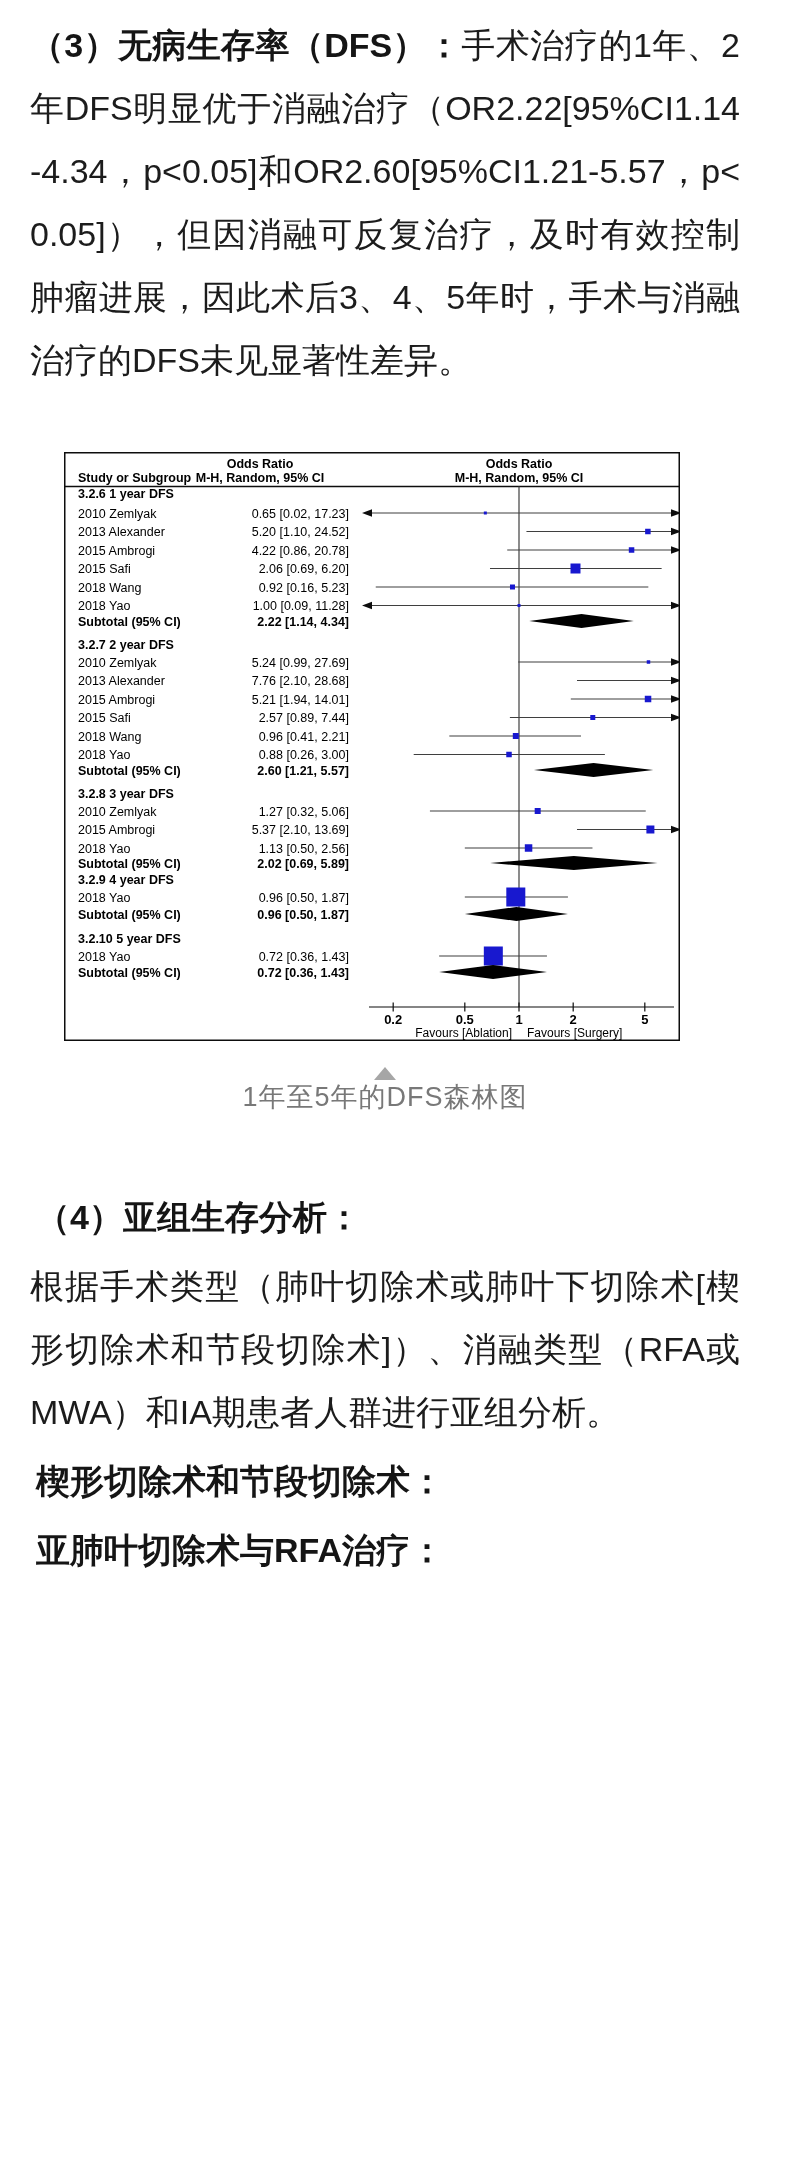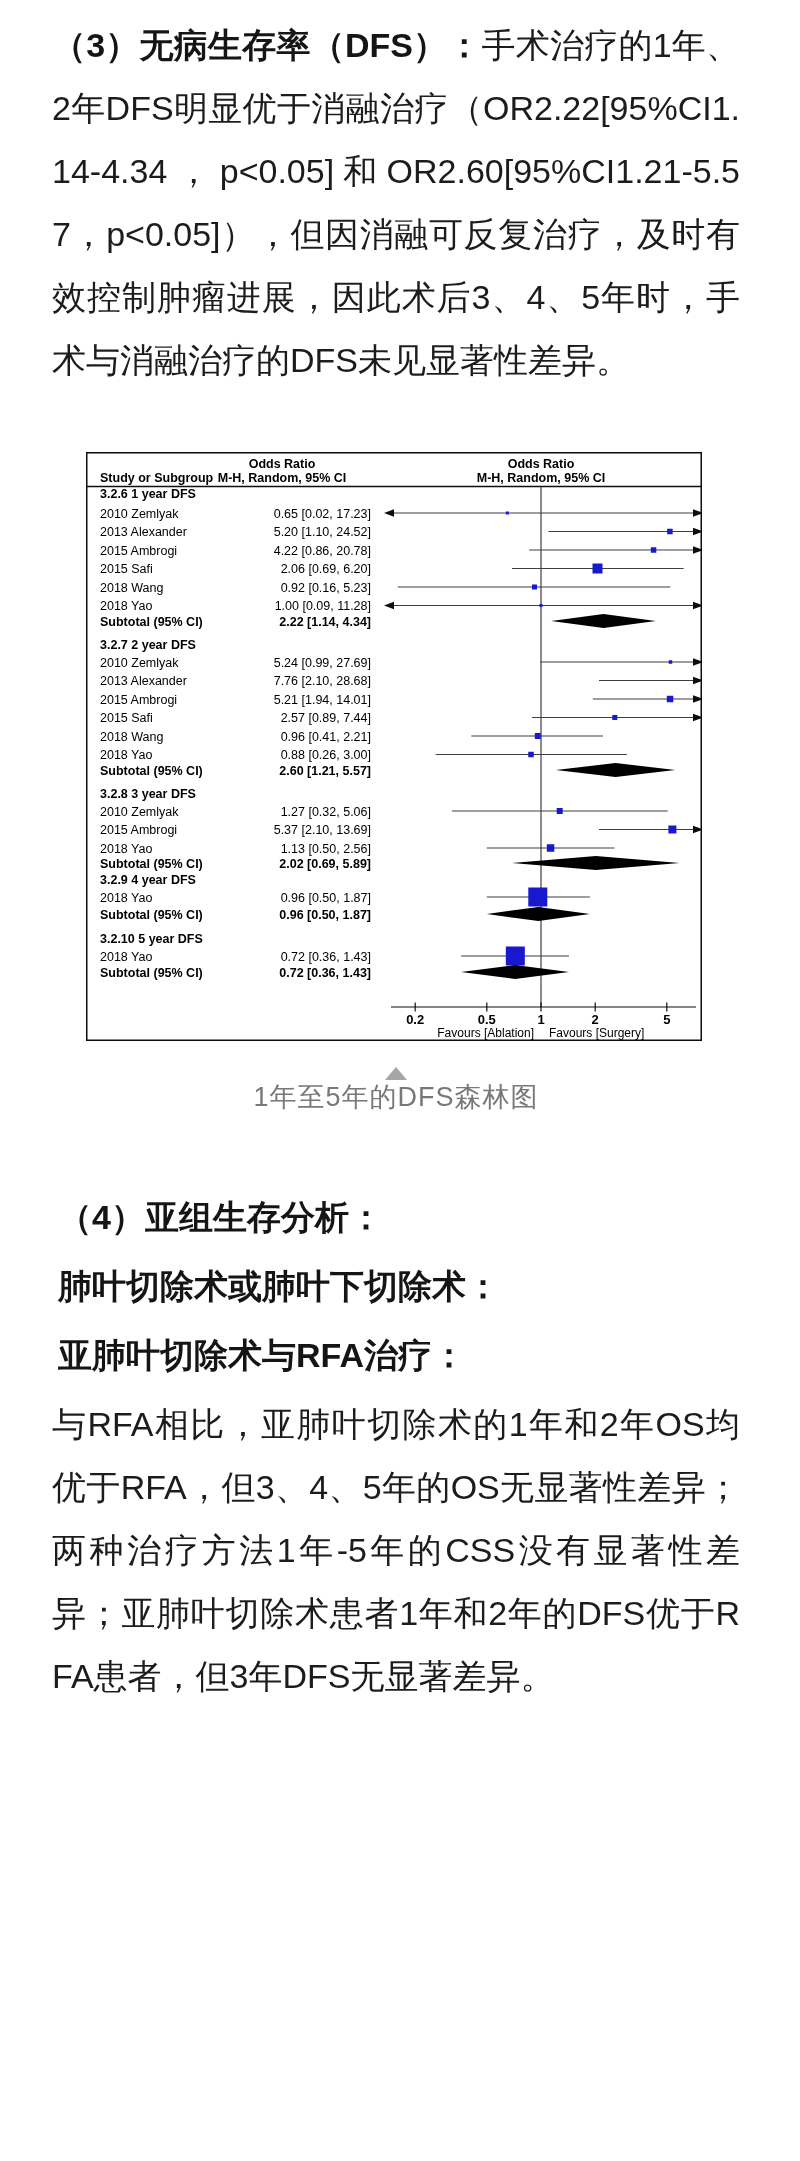--- a/index.html
+++ b/index.html
@@ -2,21 +2,21 @@
 <html><head>
 <meta charset="utf-8">
 <style>
   html,body{margin:0;padding:0;background:#ffffff;}
   body{
     width:800px;
     font-family:"Liberation Sans","DejaVu Sans",sans-serif;
     color:#1a1a1a;
     -webkit-font-smoothing:antialiased;
   }
-  .content{padding:14px 60px 15px 52px;}
+  .content{padding:14px 60px 15px 30px;}
   .para{
     margin:0;
     font-size:34px;
     line-height:63px;
     text-align:justify;
     word-break:break-all;
     color:#1c1c1c;
   }
   .para b{font-weight:700;color:#151515;}
   .heading-line{
@@ -189,18 +189,18 @@
   </div>
 
   <div class="tri-wrap">
     <span class="tri"></span>
   </div>
 
   <div class="caption">1年至5年的DFS森林图</div>
 
   <div class="section-2">
     <p class="heading-line">（4）亚组生存分析：</p>
-    <p class="heading-line">肺叶切除术或肺叶下切除术：</p>
+    <p class="para">根据手术类型（肺叶切除术或肺叶下切除术[楔形切除术和节段切除术]）、消融类型（RFA或MWA）和IA期患者人群进行亚组分析。</p>
+    <p class="heading-line">楔形切除术和节段切除术：</p>
     <p class="heading-line">亚肺叶切除术与RFA治疗：</p>
-    <p class="para">与RFA相比，亚肺叶切除术的1年和2年OS均优于RFA，但3、4、5年的OS无显著性差异；两种治疗方法1年-5年的CSS没有显著性差异；亚肺叶切除术患者1年和2年的DFS优于RFA患者，但3年DFS无显著差异。</p>
   </div>
 
 </div>
 
 </body></html>

